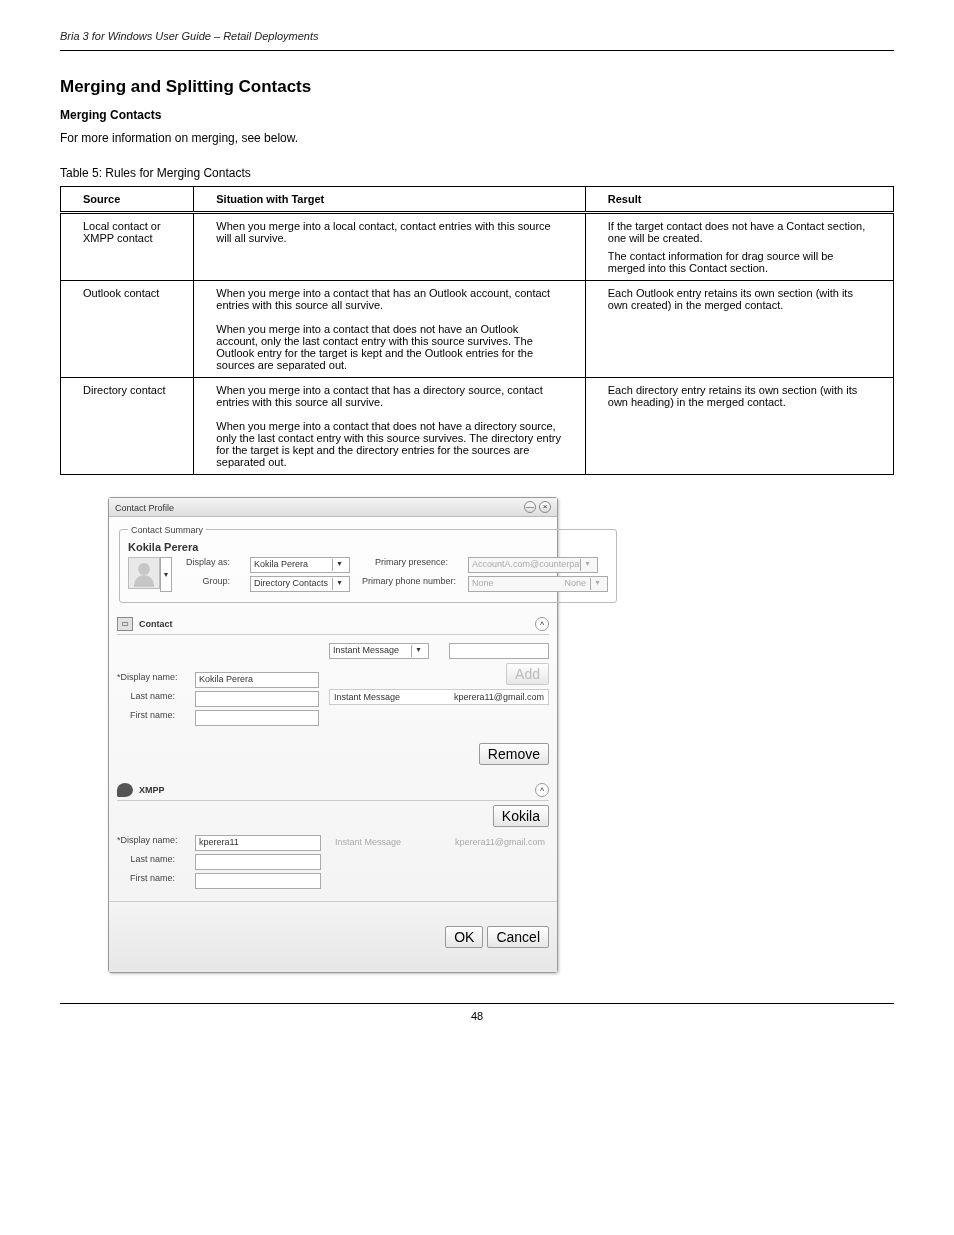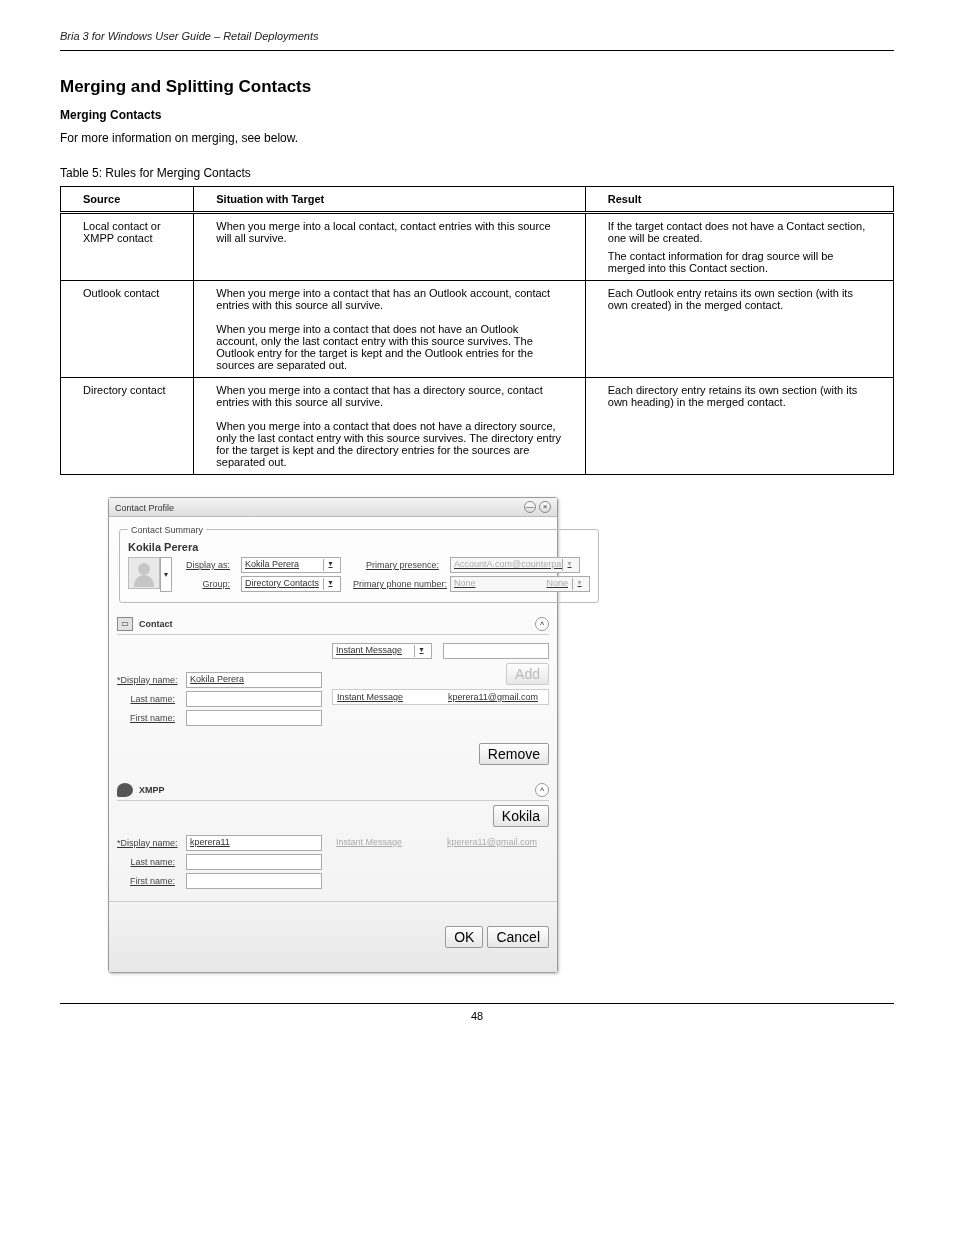--- a/index.html
+++ b/index.html
@@ -100,21 +100,21 @@
   }
   .avatar::after {
     content:""; position:absolute; left:5px; top:17px;
     width:20px; height:12px; border-radius:10px 10px 0 0; background:#c6c6c6;
   }
   .chev {
     width:12px; border:1px solid #aaa; background:#fff;
     display:flex; align-items:center; justify-content:center; font-size:8px;
   }
   .vstack { display:flex; flex-direction:column; gap:3px; }
-  .row { display:flex; align-items:center; gap:11px;text-decoration:underline; }
+  .row { display:flex; align-items:flex-start; gap:20px; }
   .lbl { text-align:right; color:#444; white-space:nowrap; }
   .field {
     border:1px solid #aaa; height:16px; padding:1px 3px;
     font-size:9px; background:#fff; color:#333;
   }
   .field.ro { color:#aaa; background:#f7f7f7; }
   .caret { width:14px; text-align:center; border-left:1px solid #aaa; font-size:8px; }
   .section-hdr {
     margin-top: 14px;
     display:flex; align-items:center; gap:6px;

